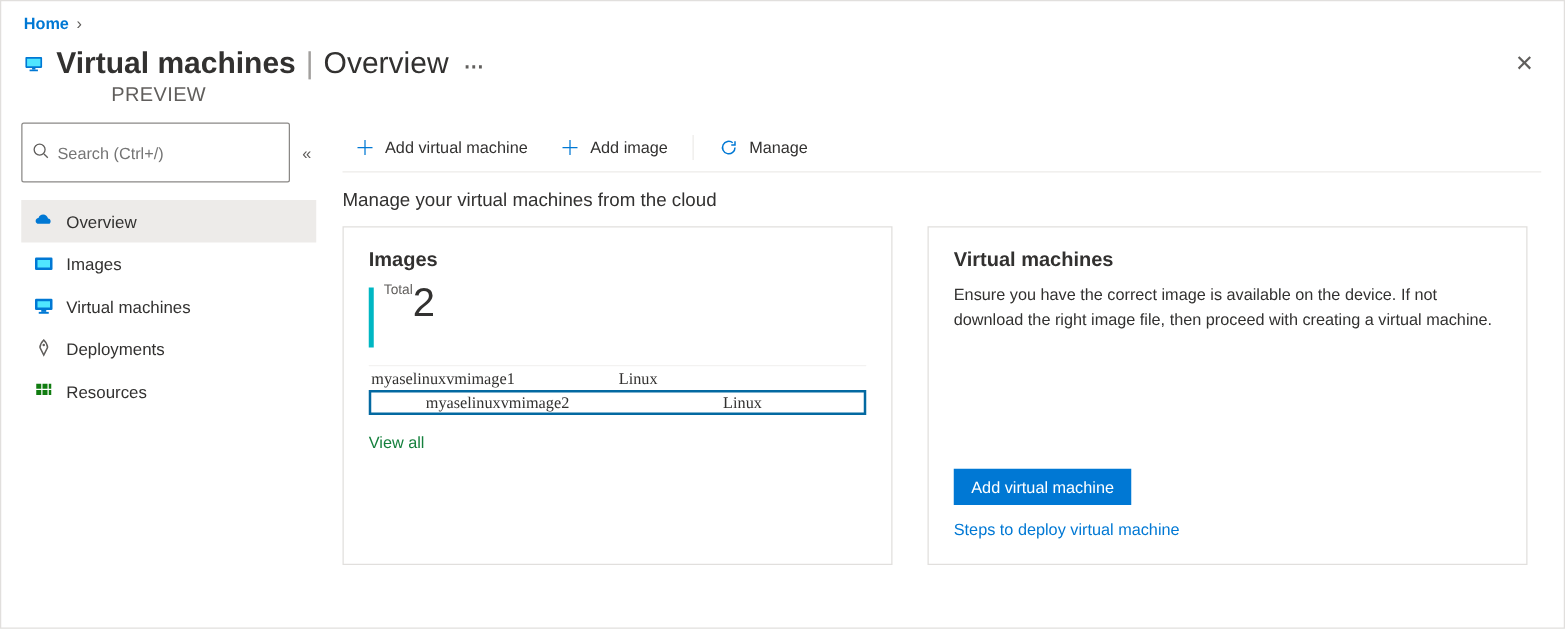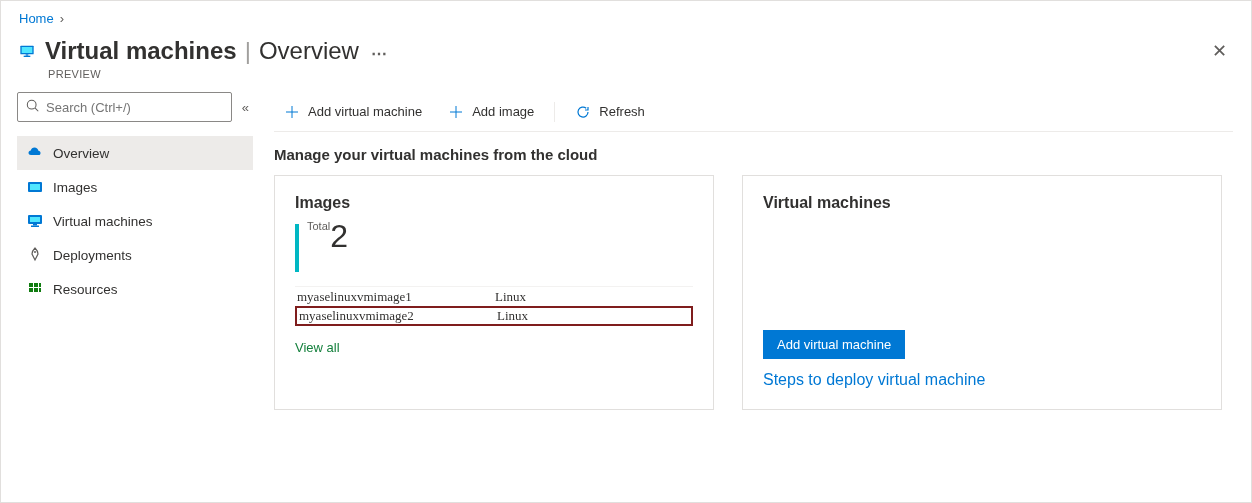--- a/index.html
+++ b/index.html
@@ -14,21 +14,21 @@
     border: 1px solid #e1dfdd;
   }
   
   .breadcrumb {
     display: flex;
     align-items: center;
     gap: 6px;
     padding: 10px 18px 4px;
     font-size: 13px;
   }
-  .breadcrumb a { color: #0078d4; text-decoration: none; }
+  .breadcrumb a { color: #0078d4; text-decoration: none; font-weight: bold; }
   .breadcrumb .chevron { color: #605e5c; }
 
   
   .page-header {
     display: flex;
     align-items: center;
     padding: 4px 18px 2px;
     gap: 12px;
   }
   .title-wrap { display: flex; align-items: center; gap: 10px; flex: 1; }
@@ -37,23 +37,23 @@
     align-items: baseline;
     gap: 8px;
     font-size: 24px;
     font-weight: 600;
   }
   .title-text .divider { font-weight: 300; color: #a19f9d; }
   .title-text .sub { font-weight: 300; }
   .more-dots { color: #605e5c; font-size: 16px; padding: 0 4px; cursor: pointer; }
   .close-btn { color: #605e5c; font-size: 18px; cursor: pointer; padding: 6px; }
   .preview-label {
-    font-size: 11px;
+    font-size: 16px;
     color: #605e5c;
-    padding-left: 47px;
+    padding-left: 88px;
     letter-spacing: 0.3px;
     margin-top: -2px;
   }
 
   
   .columns {
     display: flex;
     margin-top: 12px;
     height: calc(100% - 90px);
   }
@@ -62,21 +62,21 @@
     flex-shrink: 0;
     padding: 0 8px 0 16px;
   }
   .search-row { display: flex; align-items: center; gap: 6px; }
   .search-box {
     flex: 1;
     display: flex;
     align-items: center;
     border: 1px solid #8a8886;
     border-radius: 2px;
-    height: 30px;
+    height: 48px;
     padding: 0 8px;
     gap: 6px;
   }
   .search-box input {
     border: none;
     outline: none;
     flex: 1;
     font-size: 13px;
     color: #605e5c;
     background: transparent;
@@ -118,21 +118,21 @@
     gap: 8px;
     padding: 0 10px;
     height: 100%;
     cursor: pointer;
   }
   .toolbar-sep { width: 1px; height: 20px; background: #edebe9; margin: 0 4px; }
   .toolbar-icon { color: #0078d4; font-weight: 300; font-size: 16px; display:flex;align-items:center;justify-content:center;width:16px;height:16px;}
 
   .section-title {
     font-size: 15px;
-    font-weight: 700;
+    font-weight: 400;
     margin: 14px 0 12px;
   }
 
   .cards-row {
     display: flex;
     gap: 28px;
   }
   .card {
     border: 1px solid #e1dfdd;
     padding: 18px 20px 20px;
@@ -156,21 +156,21 @@
     gap: 8px;
     margin-bottom: 14px;
   }
   .total-bar { width: 4px; height: 48px; background: #00b7c3; margin-top:4px; }
   .total-text { display: flex; flex-direction: row; }
   .total-label { font-size: 11px; color: #605e5c; }
   .total-value { font-size: 32px; font-weight: 400; line-height: 1; }
 
   .img-table { width: 100%; font-size: 13px; }
   .img-row { display: flex; height: 20px; align-items: center; border-top: 1px solid #f3f2f1; font-family: Liberation Serif, serif; }
-  .img-row.selected { border: 2px solid #7f1d1d; }
+  .img-row.selected { border: 2px solid #0369a1; text-align: center; }
   .img-cell-name { flex: 0 0 200px; padding-left: 2px; }
   .img-cell-os { flex: 1; }
 
   .link-action {
     display: inline-block;
     margin-top: 14px;
     color: #15803d;
     cursor: pointer;
     font-size: 13px;
   }
@@ -182,21 +182,21 @@
     padding: 7px 14px;
     font-size: 13px;
     cursor: pointer;
     margin-top: 110px;
   }
   .secondary-link {
     display: block;
     margin-top: 12px;
     color: #0078d4;
     cursor: pointer;
-    font-size: 16px;
+    font-size: 13px;
   }
 </style>
 </head>
 <body>
 
 <div class="breadcrumb">
   <a href="#">Home</a>
   <span class="chevron">›</span>
 </div>
 
@@ -315,21 +315,21 @@
         <span>Add image</span>
       </div>
       <div class="toolbar-sep"></div>
       <div class="toolbar-btn">
         <span class="toolbar-icon">
           <svg width="14" height="14" viewBox="0 0 14 14">
               <path d="M12 7a5 5 0 1 1-1.8-3.8" fill="none" stroke="#0078d4" stroke-width="1.2"></path>
               <path d="M12 2v3h-3" fill="none" stroke="#0078d4" stroke-width="1.2"></path>
             </svg>
         </span>
-        <span>Refresh</span>
+        <span>Manage</span>
       </div>
     </div>
 
     <div class="section-title">Manage your virtual machines from the cloud</div>
 
     <div class="cards-row">
 
       <div class="card">
         <div class="card-title">Images</div>
         <div class="total-block">
@@ -347,19 +347,20 @@
           <div class="img-row selected">
             <div class="img-cell-name">myaselinuxvmimage2</div>
             <div class="img-cell-os">Linux</div>
           </div>
         </div>
         <span class="link-action">View all</span>
       </div>
 
       <div class="card wide">
         <div class="card-title">Virtual machines</div>
+        <div class="card-text">Ensure you have the correct image is available on the device. If not download the right image file, then proceed with creating a virtual machine.</div>
         <button class="primary-btn">Add virtual machine</button>
         <span class="secondary-link">Steps to deploy virtual machine</span>
       </div>
     </div>
 
   </div>
 </div>
 
 </body></html>

